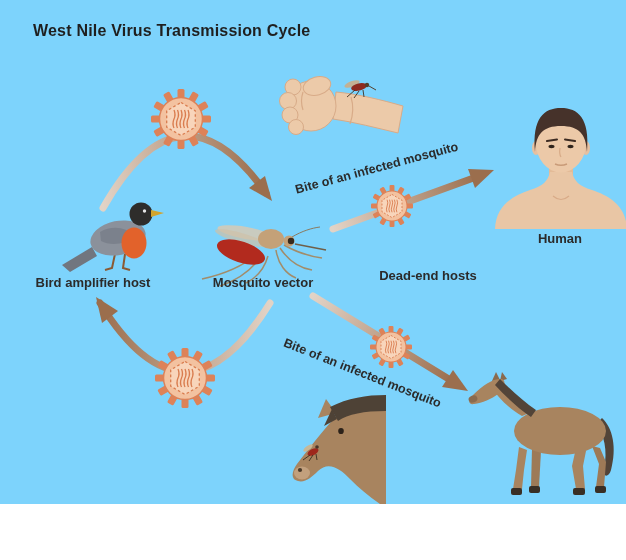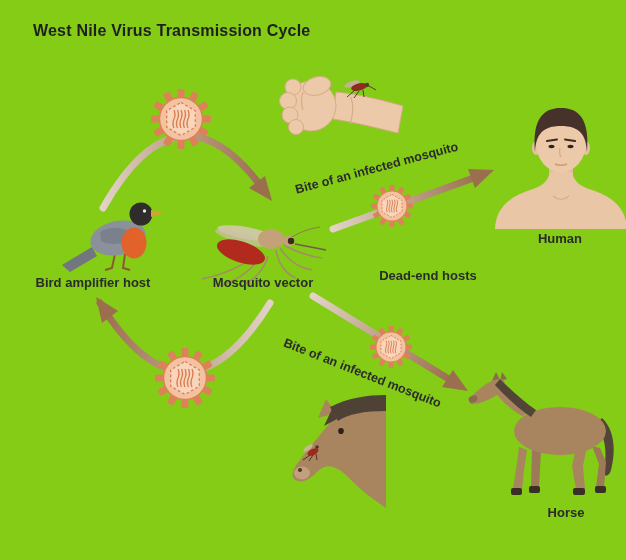--- a/index.html
+++ b/index.html
@@ -1,17 +1,17 @@
 <!DOCTYPE html>
 <html><head>
 <meta charset="utf-8">
 <style>
   html,body{margin:0;padding:0;background:#ffffff;}
   .stage{
-    position:relative;width:626px;height:560px;background:#84cc16;overflow:hidden;
+    position:relative;width:626px;height:504px;background:#7dd3fc;overflow:hidden;
     font-family:"Liberation Sans",sans-serif;
   }
   .title{
     position:absolute;left:33px;top:22px;margin:0;
     font-size:16px;font-weight:bold;color:#1f1f1f;letter-spacing:.2px;
   }
   svg{position:absolute;left:0;top:0;}
   .lbl{font-family:"Liberation Sans",sans-serif;font-size:13px;font-weight:bold;fill:#2b2b2b;}
   .cap{font-family:"Liberation Sans",sans-serif;font-size:12.5px;font-weight:bold;fill:#2b2b2b;}
 </style>

